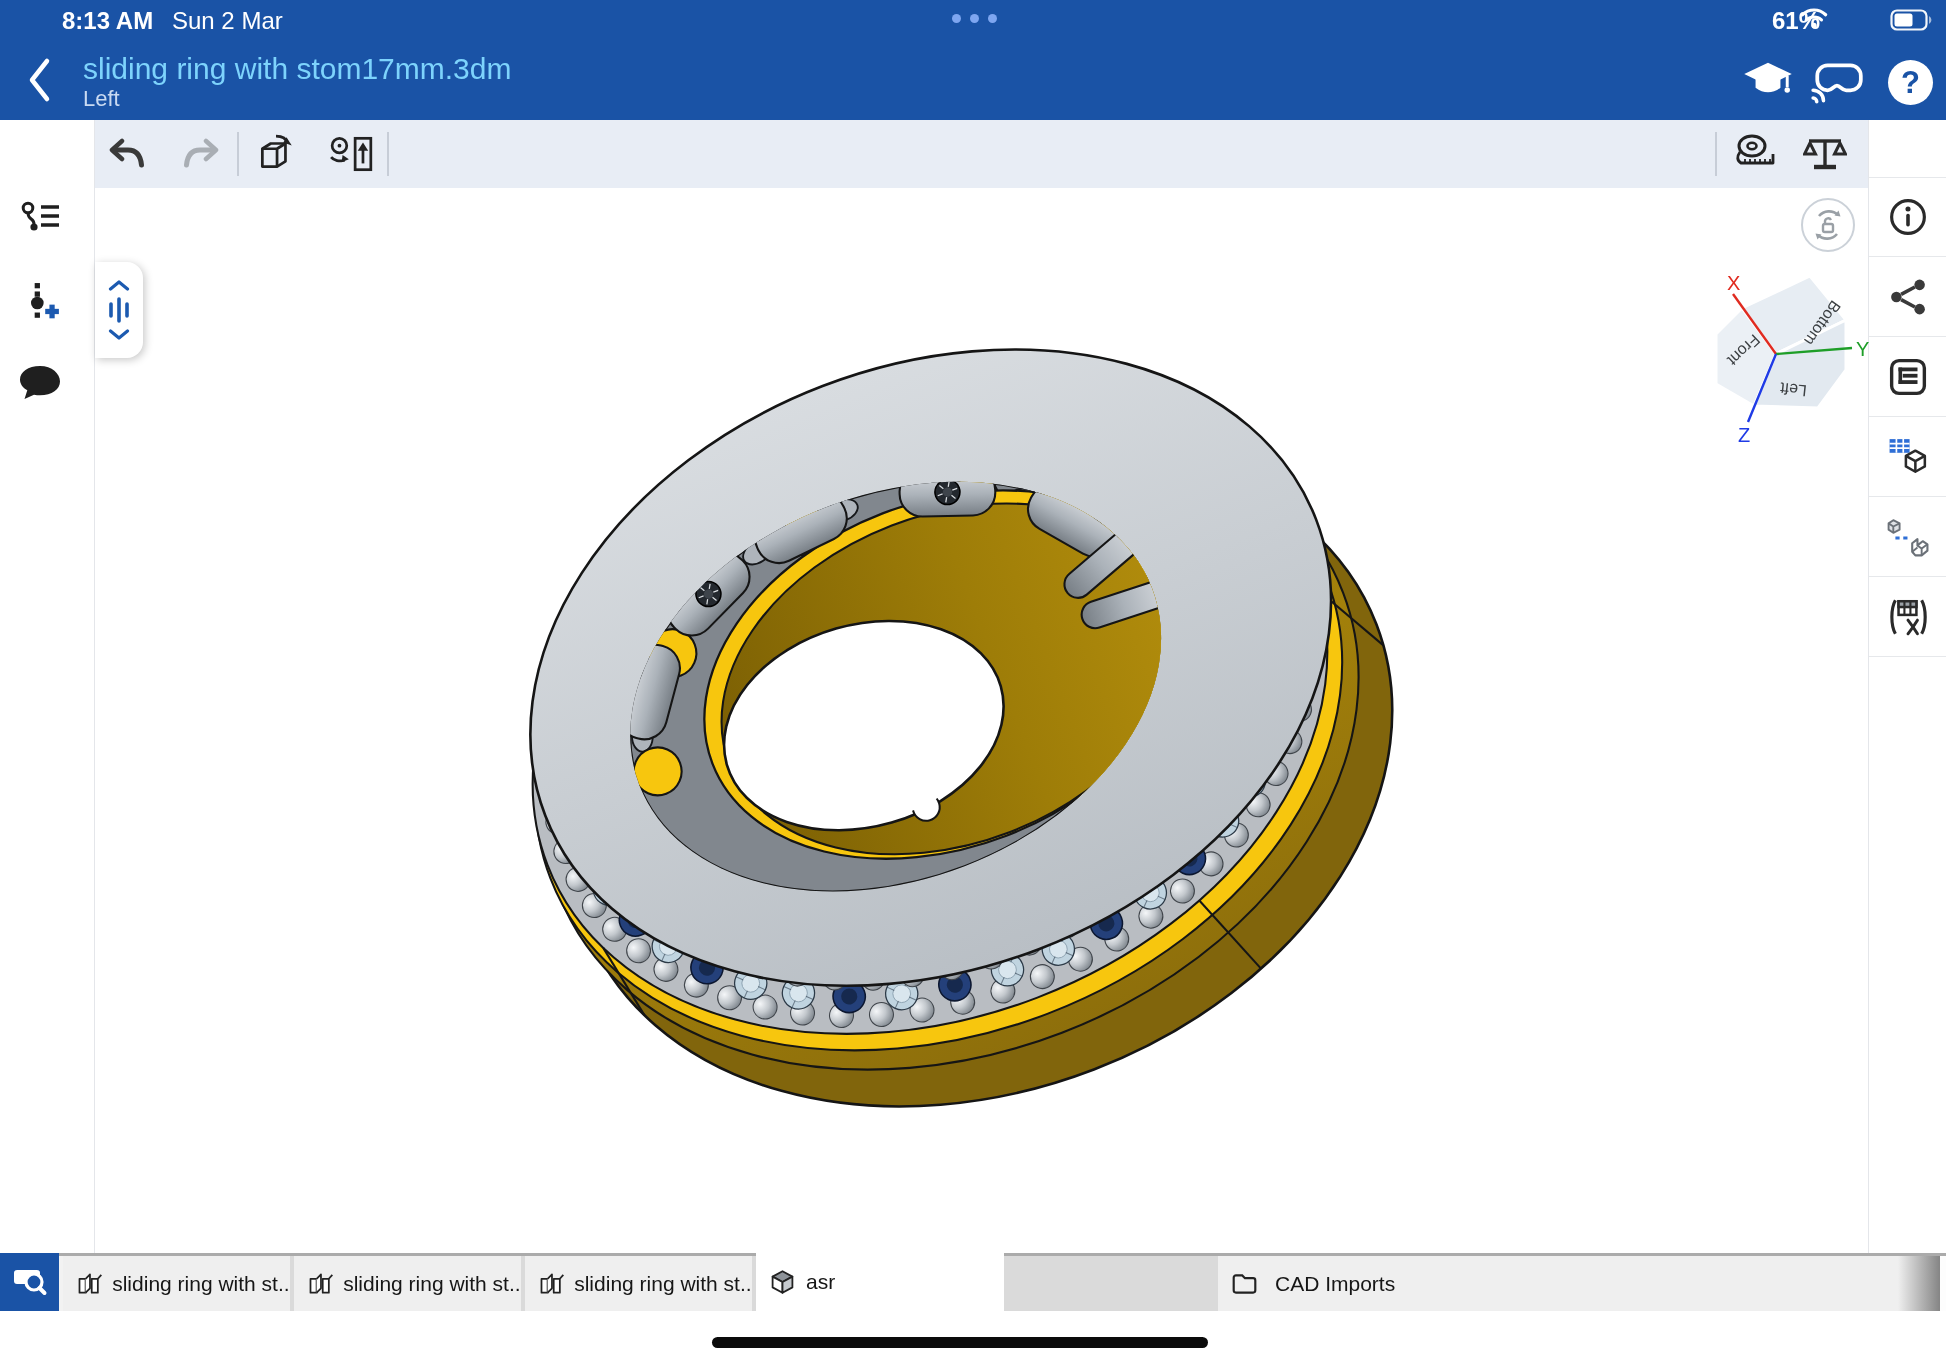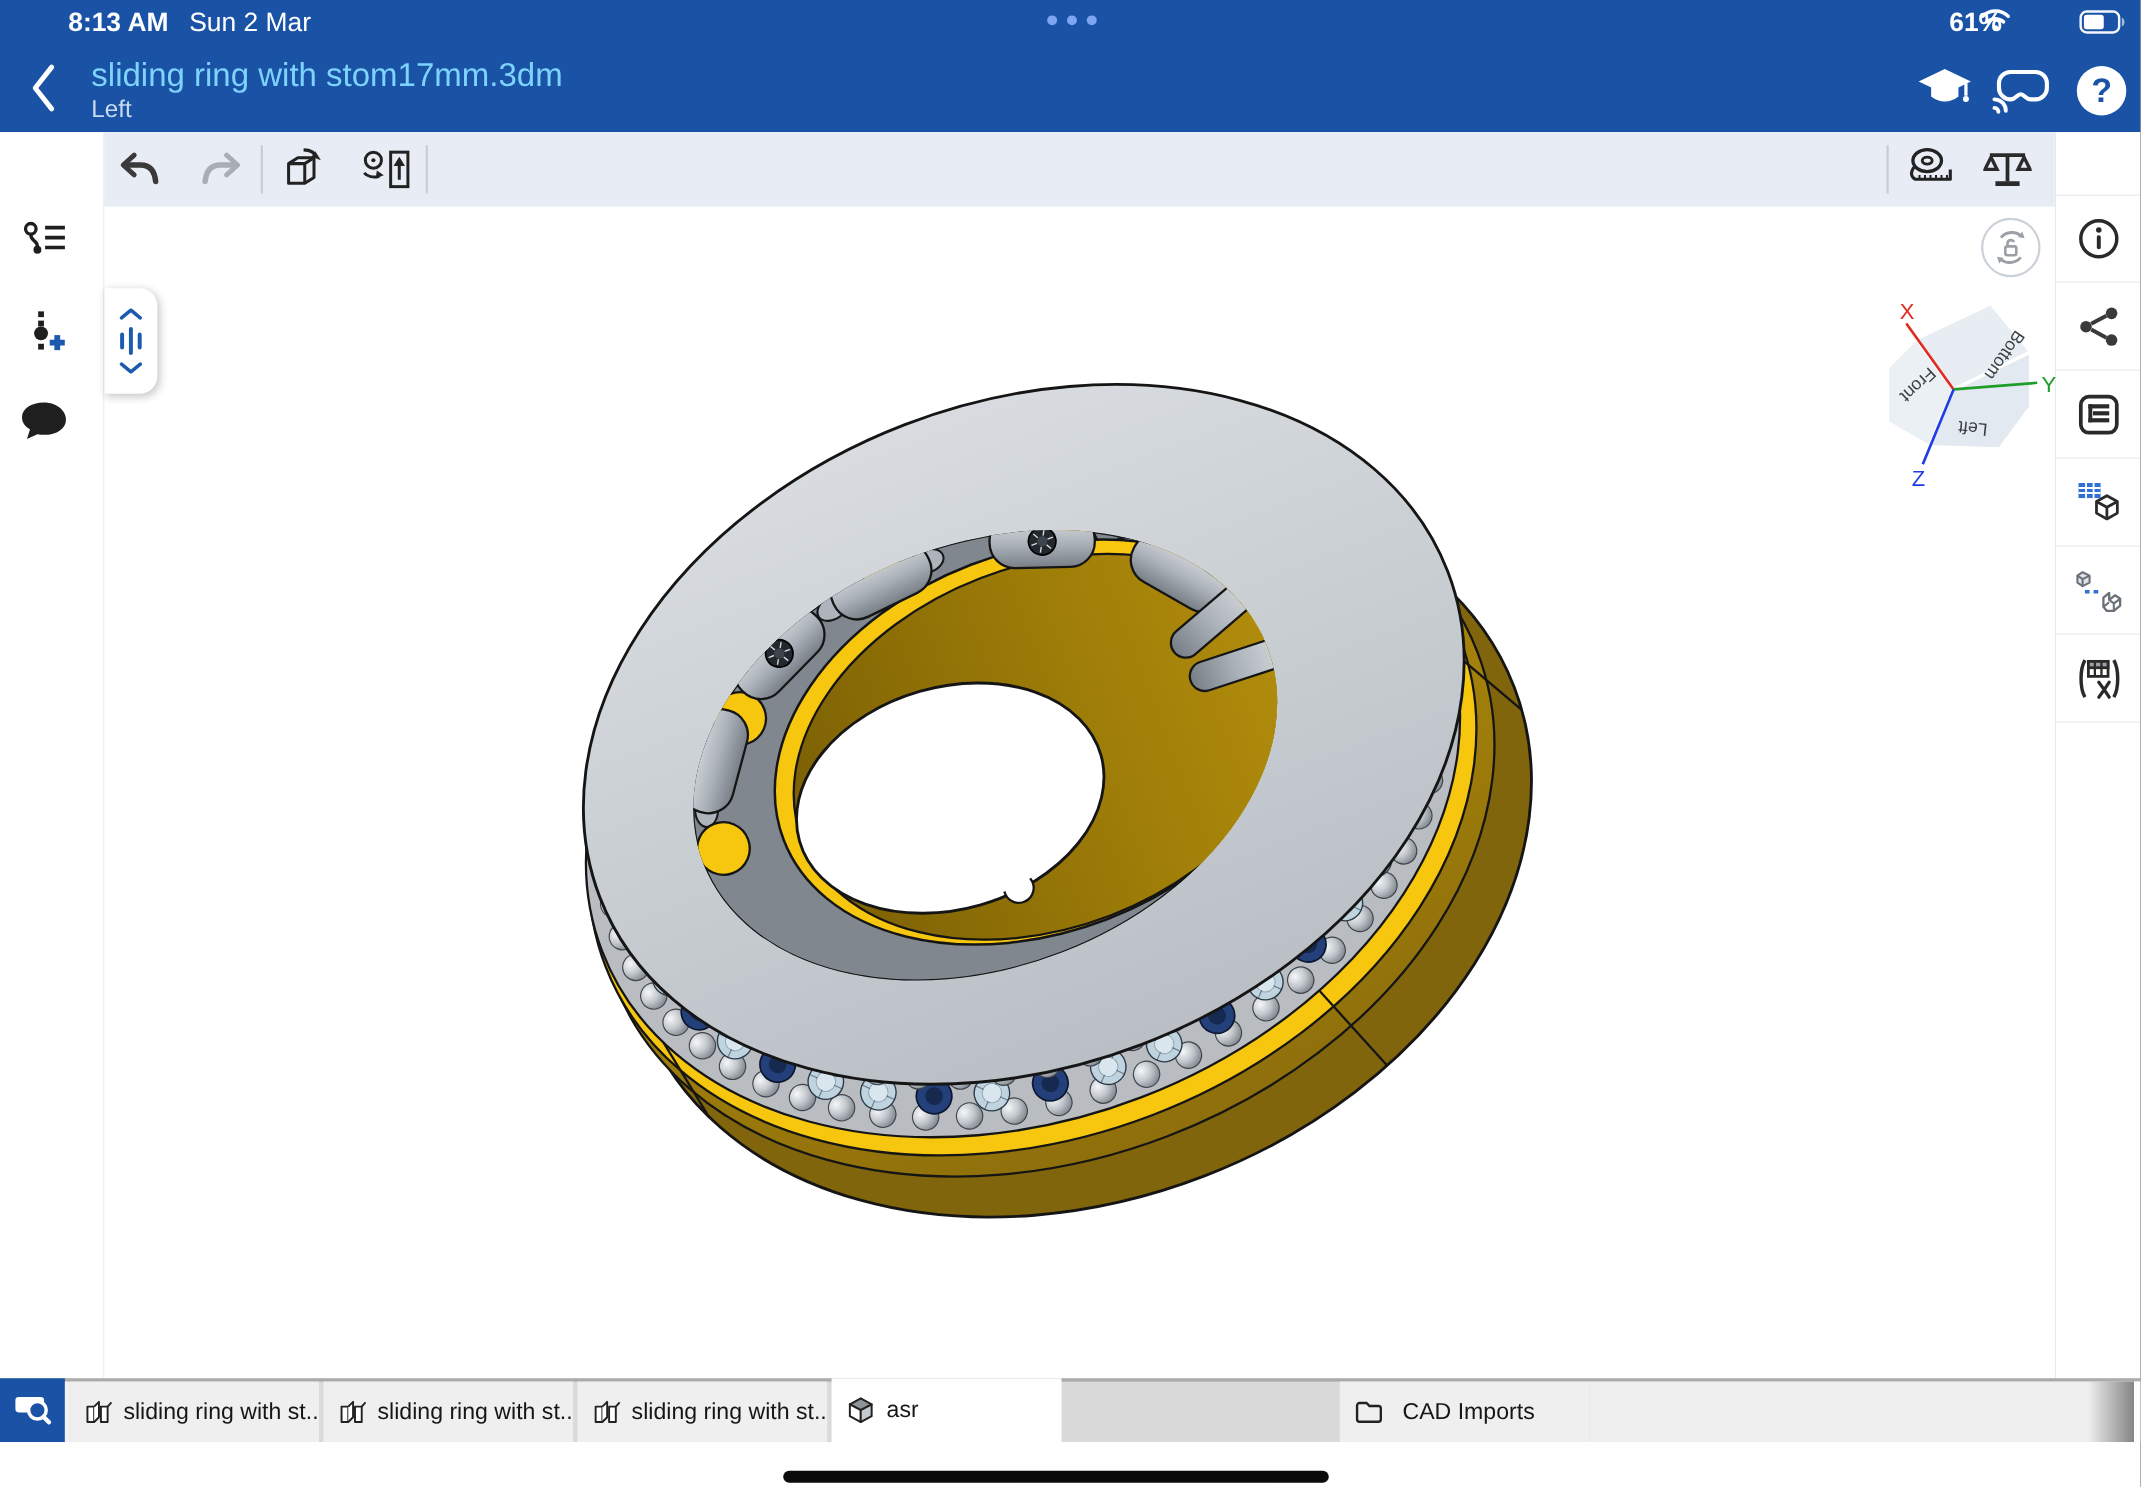--- a/index.html
+++ b/index.html
@@ -647,21 +647,21 @@
       <svg width="27" height="28" viewBox="0 0 30 30">
         <g fill="#fff" stroke="#222" stroke-width="2" stroke-linejoin="round">
           <path d="M4 9 h7 v16 h-7 z"></path>
             <path d="M11 9 l5 -5 v16 l-5 5"></path>
           <path d="M18 9 h7 v16 h-7 z"></path>
             <path d="M25 9 l4 -4.5"></path>
         </g>
       </svg>
       <div class="tab-label">sliding ring with st...</div>
     </div>
-    <div class="abs tab active" style="left:756px;width:209px;align-items:center;">
+    <div class="abs tab active" style="left:756px;width:248px;align-items:center;">
       <svg width="27" height="28" viewBox="0 0 30 30">
         <g stroke="#222" stroke-width="2" stroke-linejoin="round">
           <polygon points="15,3 26,9 15,15 4,9" fill="#8E9399"></polygon>
           <polygon points="4,9 15,15 15,27 4,21" fill="#fff"></polygon>
           <polygon points="26,9 15,15 15,27 26,21" fill="#C6CACE"></polygon>
         </g>
       </svg>
       <div class="tab-label">asr</div>
     </div>
     <div class="abs tab" style="left:1218px;width:227px;gap:17px;">

